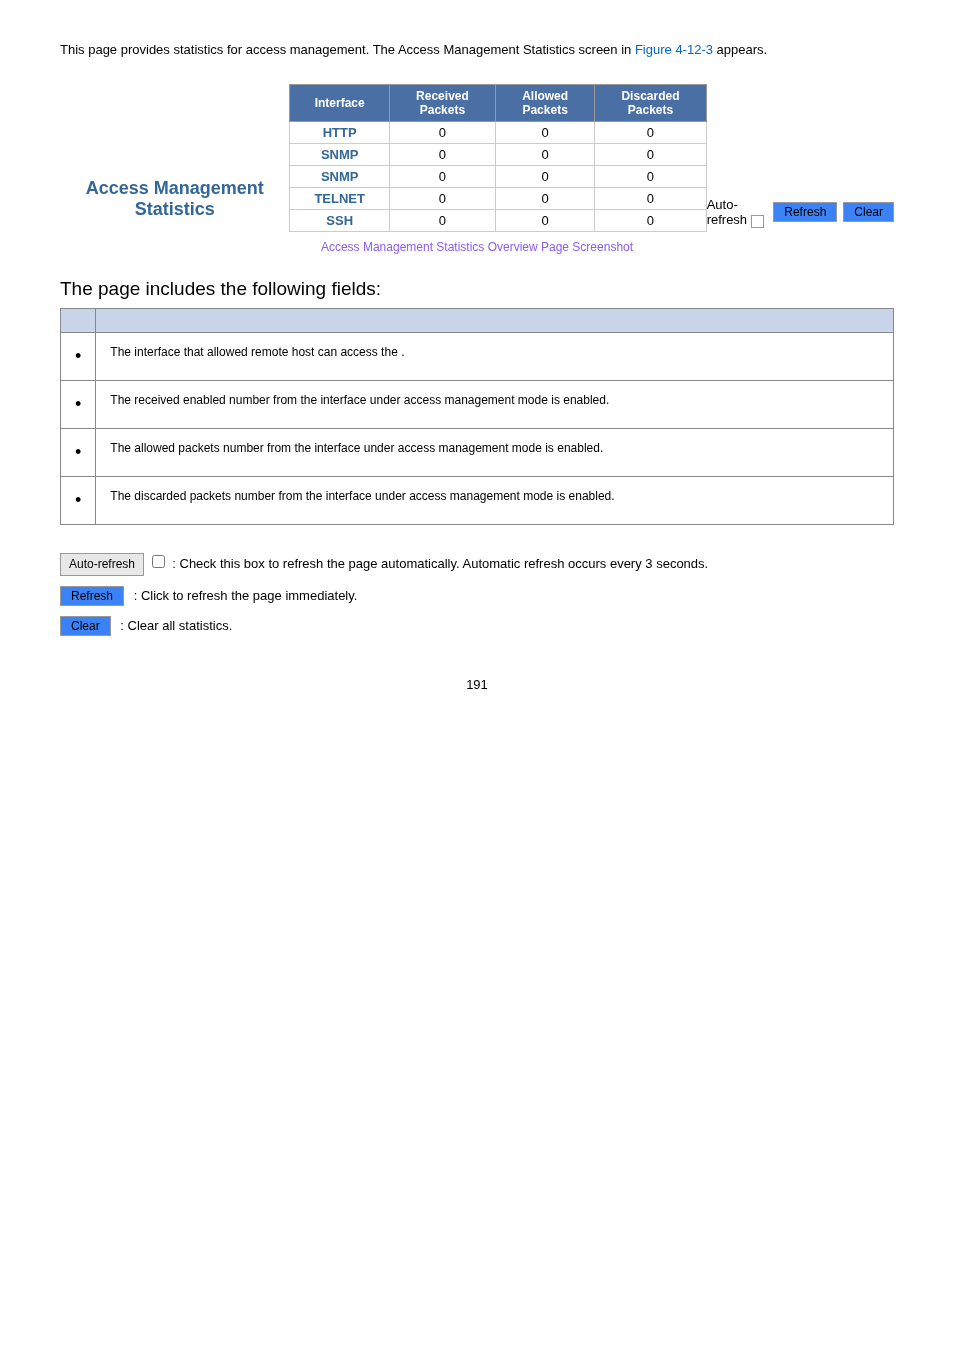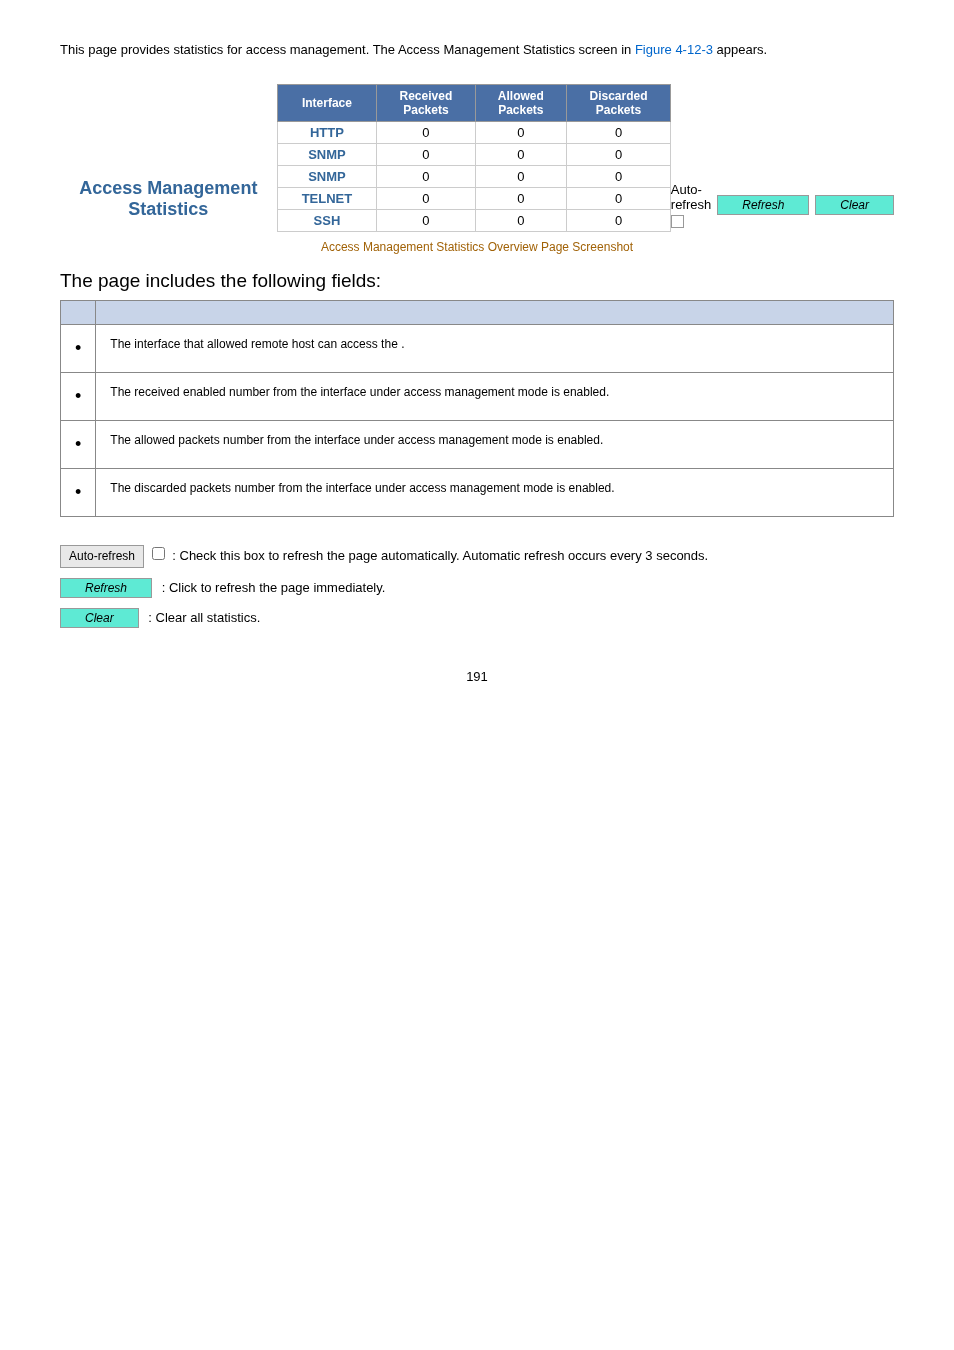--- a/index.html
+++ b/index.html
@@ -72,33 +72,32 @@
     .auto-refresh-checkbox {
       width: 13px;
       height: 13px;
       border: 1px solid #999;
       display: inline-block;
       vertical-align: middle;
       background: #fff;
     }
     .btn {
       border: 1px solid #999;
-      background: #5eead4;
-      padding: 2px 24px;
+      background: #3b82f6;
+      padding: 2px 10px;
       font-size: 12px;
       cursor: pointer;
       color: #000;
-      font-style: italic;
     }
     .caption-text {
       text-align: center;
       font-size: 12px;
-      color: #a16207;
+      color: #8b5cf6;
       margin-top: 6px;
-      margin-bottom: 16px;
+      margin-bottom: 24px;
     }
     .fields-intro {
       font-size: 19px;
       margin-bottom: 8px;
     }
     .fields-table {
       width: 100%;
       border-collapse: collapse;
       margin-bottom: 28px;
     }

